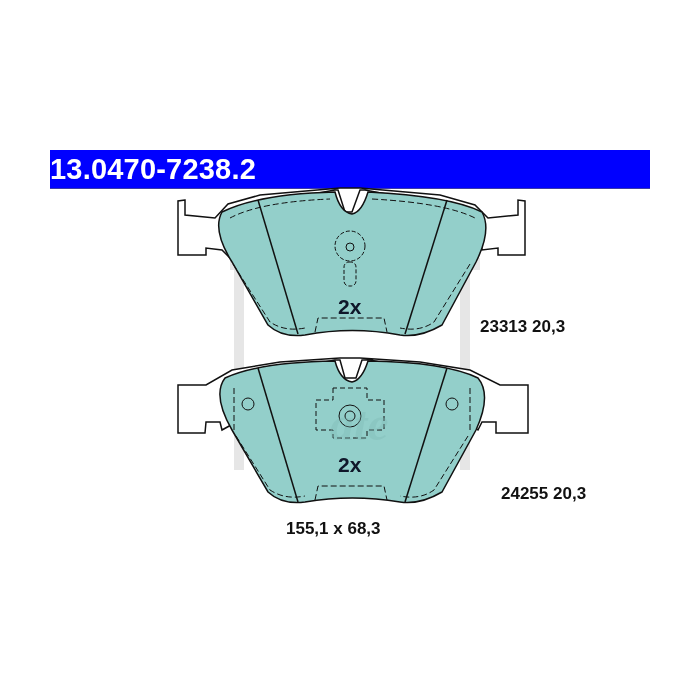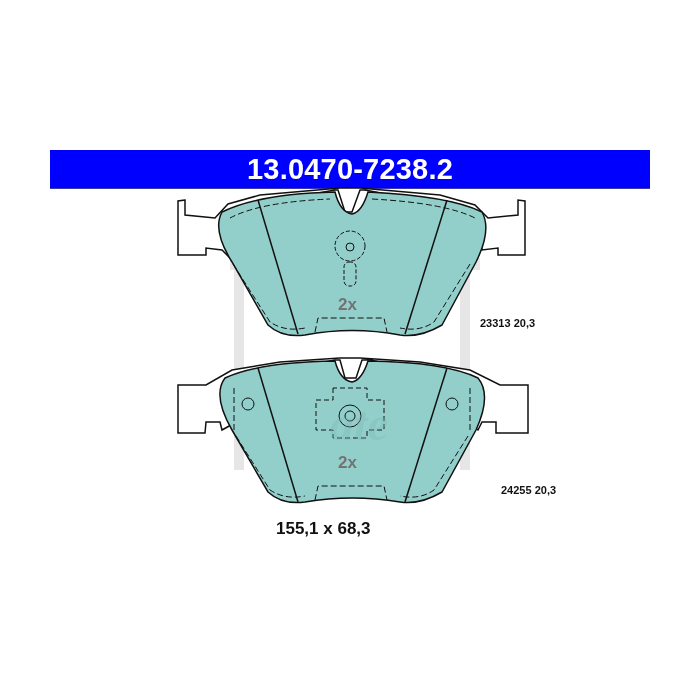--- a/index.html
+++ b/index.html
@@ -1,25 +1,25 @@
 <!DOCTYPE html>
 <html><head>
 <meta charset="utf-8">
 <style>
   html, body { margin: 0; padding: 0; background: #ffffff; }
   body { width: 700px; height: 700px; position: relative; overflow: hidden;
          font-family: "Liberation Sans", sans-serif; }
   .banner { position: absolute; left: 50px; top: 150px; width: 600px; height: 38px;
             background: #0000ff; border-bottom: 1px solid #3a3aa8;
-            display: flex; align-items: center; justify-content: center; gap: 34px;
+            display: flex; align-items: center; justify-content: flex-start; gap: 34px;
             color: #ffffff; font-weight: bold; font-size: 29px; letter-spacing: 0.2px; }
   .banner span { display: inline-block; }
   .diagram { position: absolute; left: 0; top: 0; width: 700px; height: 700px; }
-  .label { position: absolute; font-weight: bold; color: #111; font-size: 11px; }
-  .count { position: absolute; font-weight: bold; color: #737373; font-size: 17px; }
+  .label { position: absolute; font-weight: bold; color: #111; font-size: 17px; }
+  .count { position: absolute; font-weight: bold; color: #0f172a; font-size: 21px; }
 </style>
 </head>
 <body>
 
 <div class="banner">
   <span>13.0470-7238.2</span>
 </div>
 
 <svg class="diagram" viewBox="0 0 700 700" xmlns="http://www.w3.org/2000/svg">
 
@@ -73,13 +73,13 @@
     <path d="M315,500 L318,486 L384,486 L387,500" fill="none" stroke="#111" stroke-width="1" stroke-dasharray="6,3"></path>
 
     <text x="330" y="440" font-family="Liberation Serif, serif" font-style="italic" font-weight="bold" font-size="48" fill="#7fb9b5" opacity="0.35">ate</text>
   </g>
 </svg>
 
 <div class="count" style="left:338px; top:295px;">2x</div>
 <div class="count" style="left:338px; top:453px;">2x</div>
 <div class="label" style="left:480px; top:317px;">23313 20,3</div>
 <div class="label" style="left:501px; top:484px;">24255 20,3</div>
-<div class="label" style="left:276px; top:519px; font-size:17px;">155,1 x 68,3</div>
+<div class="label" style="left:286px; top:519px; font-size:17px;">155,1 x 68,3</div>
 
 </body></html>

